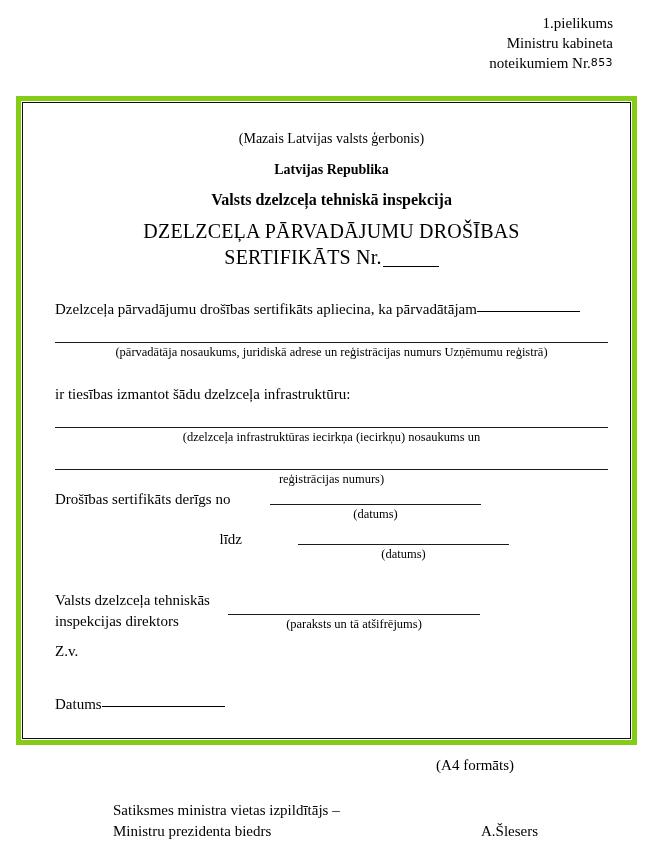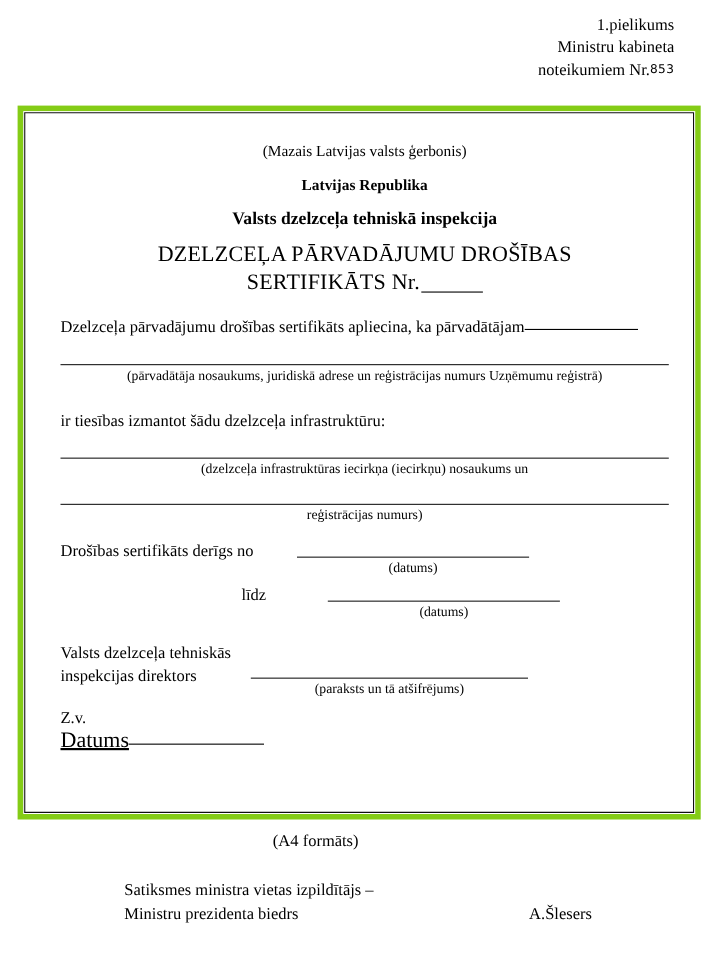--- a/index.html
+++ b/index.html
@@ -82,21 +82,21 @@
     width: 56px;
     border-bottom: 1.4px solid #000;
     vertical-align: -3px;
     margin-left: 1px;
   }
 
   
   .body-area { padding: 0 16px; }
 
   .row-statement {
-    margin-top: 20px;
+    margin-top: 31px;
     font-size: 15px;
     white-space: nowrap;
   }
   .tail-blank {
     display: inline-block;
     width: 103px;
     border-bottom: 1.6px solid #000;
     vertical-align: 2px;
   }
 
@@ -110,21 +110,21 @@
     font-size: 12.5px;
     padding-top: 2px;
   }
 
   .row-infra {
     margin-top: 26px;
     font-size: 15px;
   }
 
   
-  .dates-block { margin-top: 13px; }
+  .dates-block { }
   .date-row {
     display: flex;
     align-items: flex-start;
     font-size: 15px;
   }
   .date-label-a { width: 215px; padding-top: 4px; }
   .date-label-b {
     width: 215px;
     text-align: right;
     padding-right: 28px;
@@ -132,48 +132,48 @@
     box-sizing: border-box;
   }
   .date-field { width: 211px; }
   .date-field .rule { border-bottom: 1.6px solid #1a1a1a; }
   .date-field .pad { height: 17px; }
   .date-row + .date-row { margin-top: 5px; gap: 28px; }
 
   
   .sig-row {
     display: flex;
-    align-items: center;
+    align-items: flex-end;
     margin-top: 12px;
     font-size: 15px;
   }
   .sig-label { width: 173px; line-height: 21px; }
   .sig-field { width: 252px; }
   .sig-field .pad { height: 40px; }
 
   .zv { font-size: 15px; margin-top: 11px; }
 
   .datums-row {
-    font-size: 20px;
-    text-decoration: underline;
+    margin-top: 36px;
+    font-size: 15px;
   }
   .datums-blank {
     display: inline-block;
     width: 123px;
     border-bottom: 1.5px solid #000;
     vertical-align: 2px;
   }
 
   
   .format-note {
     position: absolute;
     top: 757px;
     left: 0;
-    width: 574px;
-    text-align: center;
+    width: 514px;
+    text-align: right;
     font-size: 15px;
     font-family: Liberation Serif, serif;
   }
   .minister-block {
     position: absolute;
     top: 800px;
     left: 113px;
     width: 500px;
     font-size: 15px;
     line-height: 21px;

